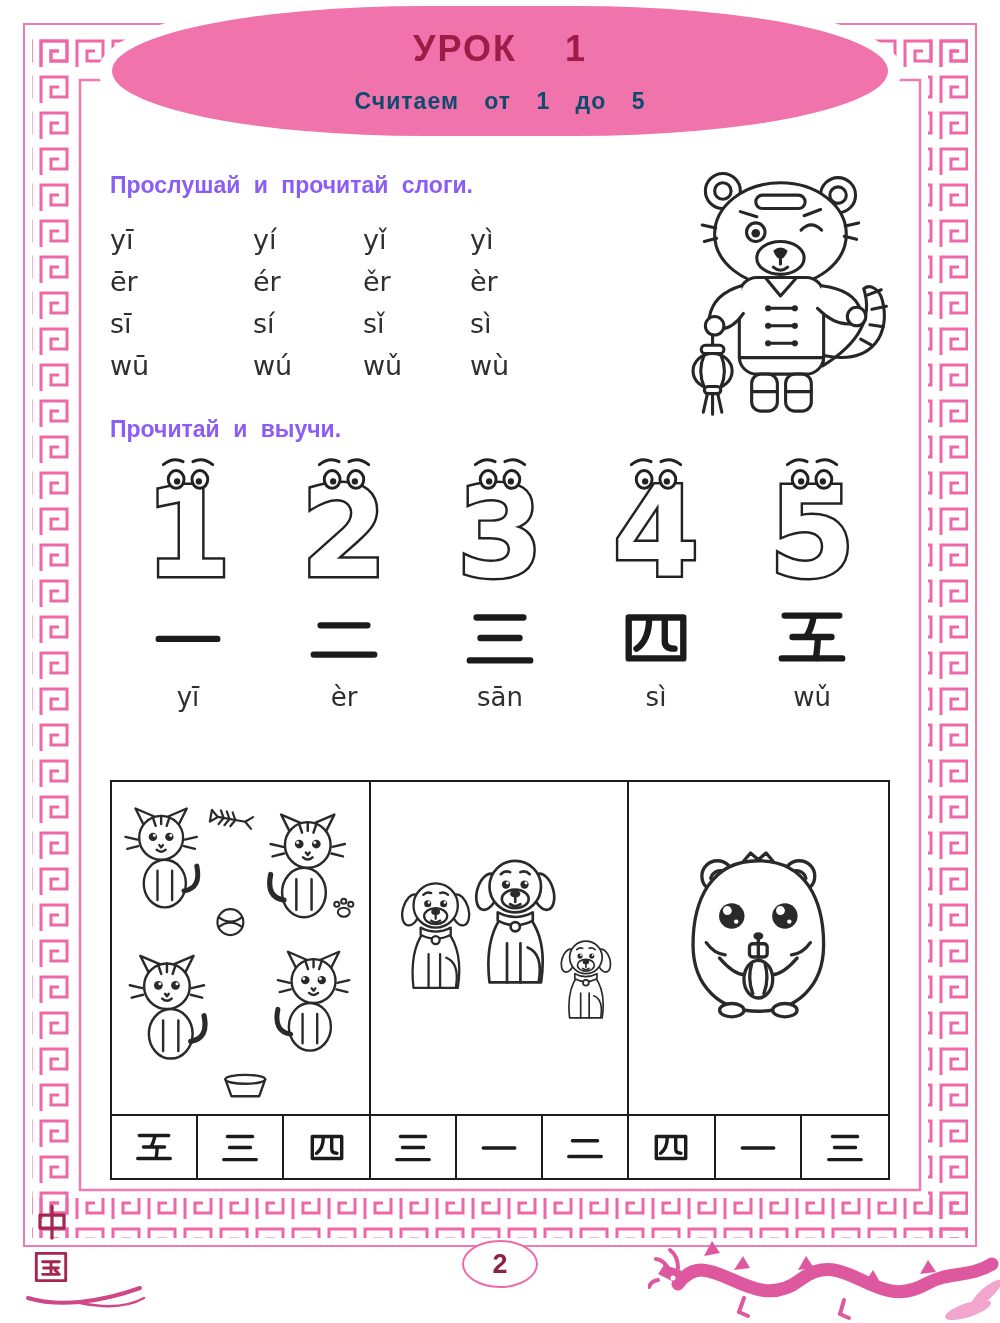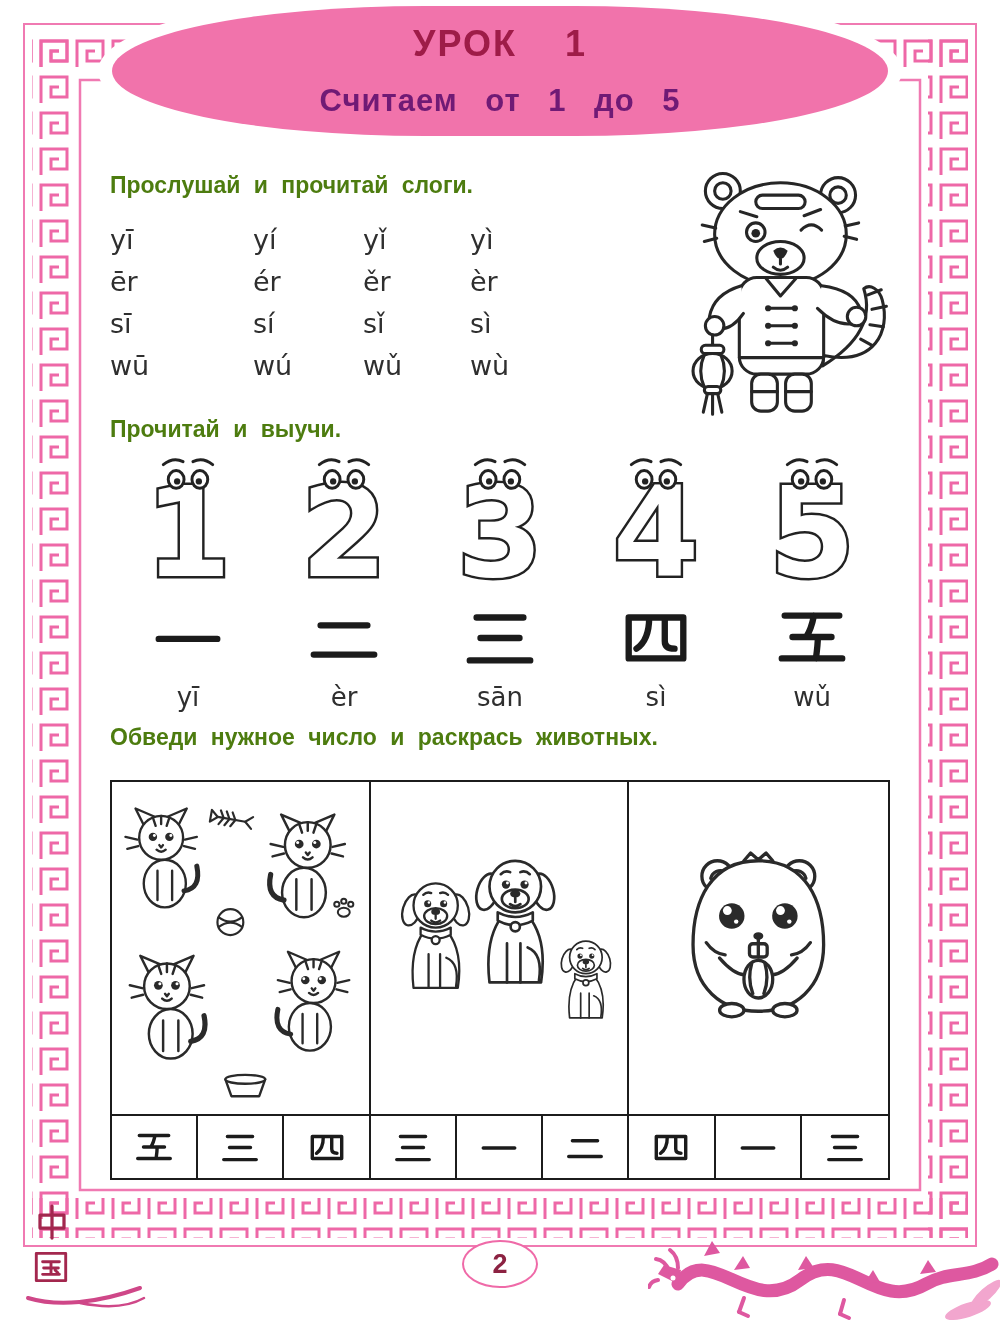--- a/index.html
+++ b/index.html
@@ -7,23 +7,23 @@
   body { font-family:"Liberation Sans", sans-serif; }
   .page { position:relative; width:1000px; height:1323px; background:#fff; overflow:hidden; margin:0 auto; }
 
   .frame { position:absolute; left:0; top:0; width:1000px; height:1323px; pointer-events:none; }
 
   .banner { position:absolute; left:112px; top:6px; width:776px; height:130px;
             background:#f173ab; border-radius:50% / 62%;
             box-shadow:0 0 0 14px #ffffff;
             display:flex; flex-direction:column; align-items:center; justify-content:center; gap:18px; }
   .banner .t1 { font-size:36px; font-weight:bold; color:#9e1c48; word-spacing:36px; letter-spacing:2px; }
-  .banner .t2 { font-size:31px; font-weight:bold; color:#701a75; word-spacing:18px; letter-spacing:1px; }
-
-  .h-sec { position:absolute; left:110px; font-size:23px; font-weight:bold; color:#4d7c0f; word-spacing:7px; }
+  .banner .t2 { font-size:23px; font-weight:bold; color:#0c4a6e; word-spacing:18px; letter-spacing:1px; }
+
+  .h-sec { position:absolute; left:110px; font-size:23px; font-weight:bold; color:#8b5cf6; word-spacing:7px; }
   #head-syllables { top:172px; }
   #head-numbers   { top:416px; }
   #head-activity  { top:724px; }
 
   .syll { position:absolute; left:110px; top:218px; width:470px;
           display:grid; grid-template-columns:143px 110px 107px 90px; grid-auto-rows:42px;
           font-family:"DejaVu Sans", sans-serif; font-size:27px; color:#2f2f2f; align-items:center; }
 
   .tiger { position:absolute; left:618px; top:154px; width:292px; height:288px; }
 
@@ -324,21 +324,20 @@
   </div>
 
   <div class="pinrow">
     <span>yī</span>
     <span>èr</span>
     <span>sān</span>
     <span>sì</span>
     <span>wǔ</span>
   </div>
 
-  <div class="h-sec" id="head-activity">Обведи нужное число и раскрась животных.</div>
 
   <div class="actbox">
 
     <div class="panel">
       <svg class="art" viewBox="0 0 258 332">
         <use href="#sym-cat" x="8" y="22" width="92" height="106"></use>
         <g transform="translate(240,28) scale(-1,1)">
             <use href="#sym-cat" x="0" y="0" width="96" height="110"></use>
           </g>
         <use href="#sym-cat" x="12" y="170" width="96" height="110"></use>

